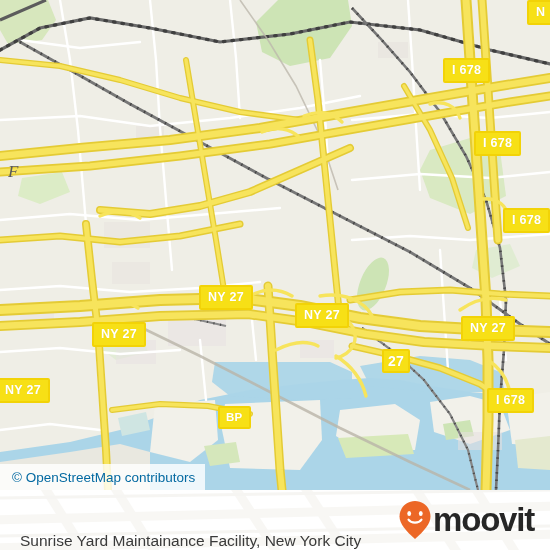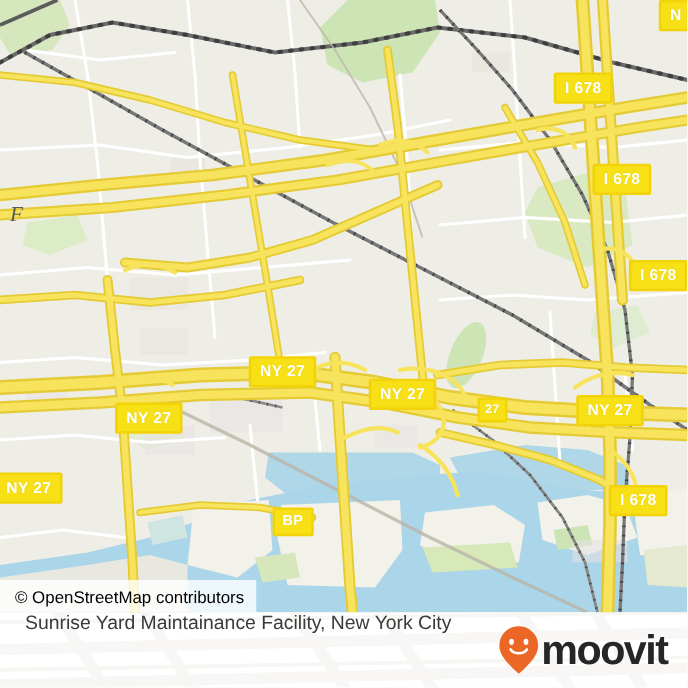--- a/index.html
+++ b/index.html
@@ -38,21 +38,21 @@
     font-family: "Liberation Sans", sans-serif;
     letter-spacing: 0.3px;
     text-align: center;
     line-height: 1;
     white-space: nowrap;
     border-radius: 2px;
     text-shadow: 0 0 1px rgba(180,160,0,0.25);
   }
   .shield.sz-lg { font-size: 12.5px; padding: 4px 7px 4px 7px; }
   .shield.sz-md { font-size: 11.5px; padding: 3.5px 6px; margin-left: 32px; }
-  .shield.sz-sm { font-size: 10px; padding: 3px 4px; }
+  .shield.sz-sm { font-size: 14px; padding: 3px 4px; margin-top: 31px; }
 
   .map-label {
     position: absolute;
     color: #5a5a5a;
     font-family: "Liberation Serif", serif;
     font-style: italic;
     font-size: 17px;
   }
 
   
@@ -91,32 +91,32 @@
 
   
   #attribution {
     position: absolute;
     left: 0; top: 464px;
     height: 26px;
     padding: 0 10px 0 12px;
     display: flex; align-items: center;
     background: rgba(255,255,255,0.80);
     font-size: 13.5px;
-    color: #000000;
+    color: #0369a1;
     font-family: "Liberation Sans", sans-serif;
     white-space: nowrap;
   }
 
   
   #footer {
     position: absolute;
     left: 0; top: 490px;
     width: 550px; height: 60px;
     background: #ffffff;
-    display: flex; align-items: flex-start;
+    display: flex; align-items: flex-end;
     overflow: hidden;
   }
   #footer-watermark {
     position: absolute; left: 0; top: 0;
     width: 550px; height: 60px;
     opacity: 0.45;
   }
   #footer-title {
     position: relative;
     margin-left: 20px;

